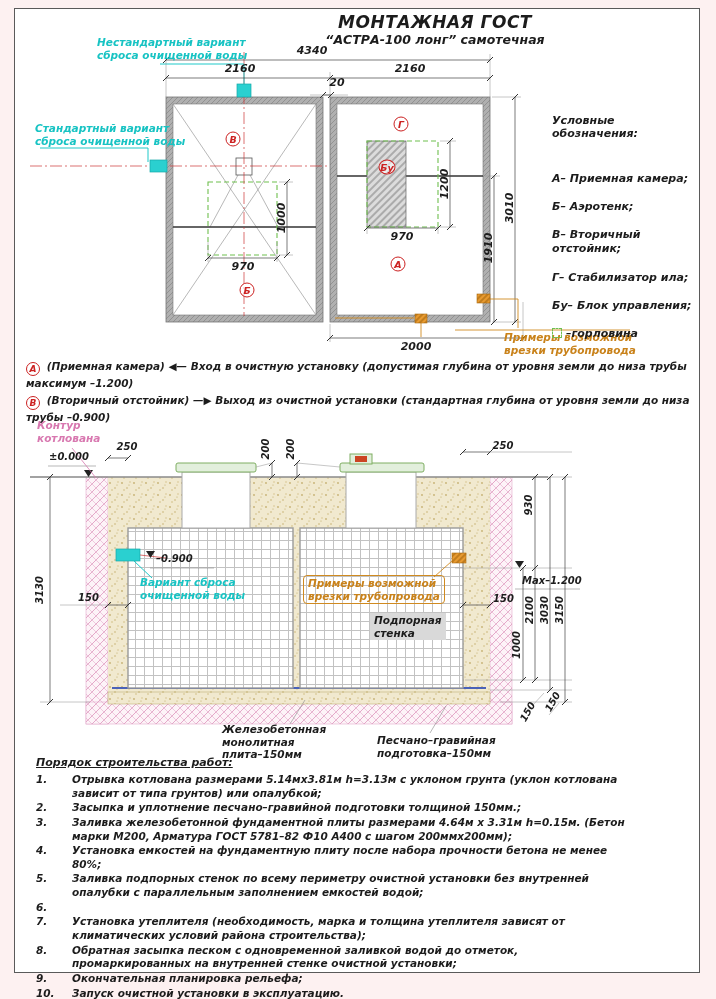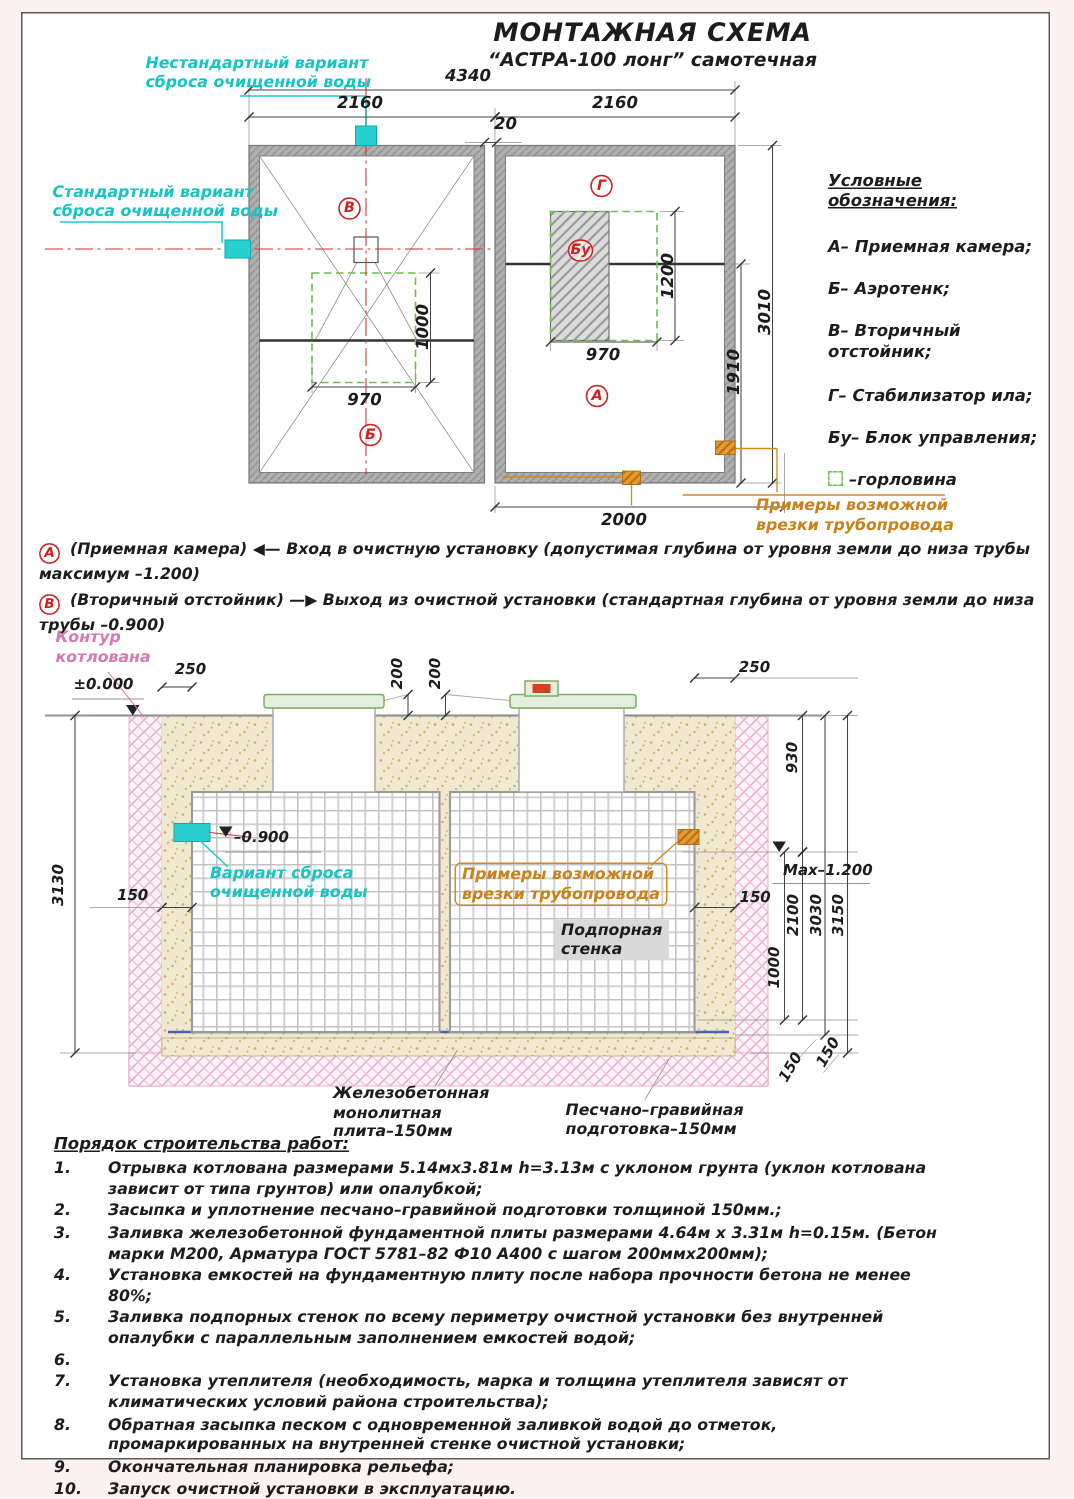--- a/index.html
+++ b/index.html
@@ -22,21 +22,21 @@
   .subtitle{font-size:12.5px;}
   .mk{position:absolute;width:15px;height:15px;border:1.3px solid #cc2222;border-radius:50%;
       color:#cc2222;font-size:9.5px;font-style:italic;font-weight:bold;text-align:center;
       line-height:14px;transform:translate(-50%,-50%);box-sizing:border-box;background:rgba(255,255,255,.55);}
   .mki{display:inline-block;width:14px;height:14px;border:1.2px solid #cc2222;border-radius:50%;
       color:#cc2222;font-size:9px;text-align:center;line-height:13px;box-sizing:border-box;
       margin-right:3px;vertical-align:-2px;}
   .graybox{background:#d9d9d9;padding:1px 4px;}
   .obox{border:1px solid #d08a20;border-radius:4px;padding:1px 4px;}
   .legend{position:absolute;left:552px;top:101px;width:152px;font-size:11px;}
-  .legend .lt{text-decoration:underline;margin-bottom:4px;}
+  .legend .lt{margin-bottom:18px;}
   .legend .li{margin-bottom:1px;line-height:1.28;}
   .gsq{display:inline-block;width:10px;height:10px;border:1.4px dashed #6fbf4f;
        box-sizing:border-box;margin-right:4px;vertical-align:-1px;}
   .notes{position:absolute;left:26px;top:359px;width:676px;font-size:10.5px;font-style:italic;
          font-weight:bold;color:#1c1c1c;line-height:1.35;}
   .notes p{margin:0 0 3px 0;}
   .wo{position:absolute;left:36px;top:756px;width:650px;font-style:italic;font-weight:bold;
       color:#1c1c1c;font-size:10.5px;}
   .wo .wt{text-decoration:underline;margin-bottom:4px;font-size:11px;}
   .row{display:flex;line-height:1.3;margin-bottom:1px;}
@@ -223,21 +223,21 @@
     <line x1="550" y1="477" x2="550" y2="690" class="dim"></line>
     <line x1="565" y1="477" x2="565" y2="702" class="dim"></line>
     <line x1="544" y1="693" x2="532" y2="706" class="ext"></line>
     <line x1="559" y1="703" x2="549" y2="715" class="ext"></line>
 
     <line x1="290" y1="724" x2="305" y2="700" class="thin"></line>
     <line x1="430" y1="733" x2="446" y2="706" class="thin"></line>
   </g>
 </svg>
 
-<div class="lbl title c" style="left:435px;top:12px">МОНТАЖНАЯ СХЕМА</div>
+<div class="lbl title c" style="left:435px;top:12px">МОНТАЖНАЯ ГОСТ</div>
 <div class="lbl subtitle c" style="left:435px;top:32px">“АСТРА-100 лонг” самотечная</div>
 
 <div class="lbl cyan" style="left:97px;top:36px">Нестандартный вариант
 сброса очищенной воды</div>
 <div class="lbl cyan" style="left:35px;top:122px">Стандартный вариант
 сброса очищенной воды</div>
 
 <div class="lbl dimt c" style="left:312px;top:44px">4340</div>
 <div class="lbl dimt c" style="left:240px;top:62px">2160</div>
 <div class="lbl dimt c" style="left:410px;top:62px">2160</div>

